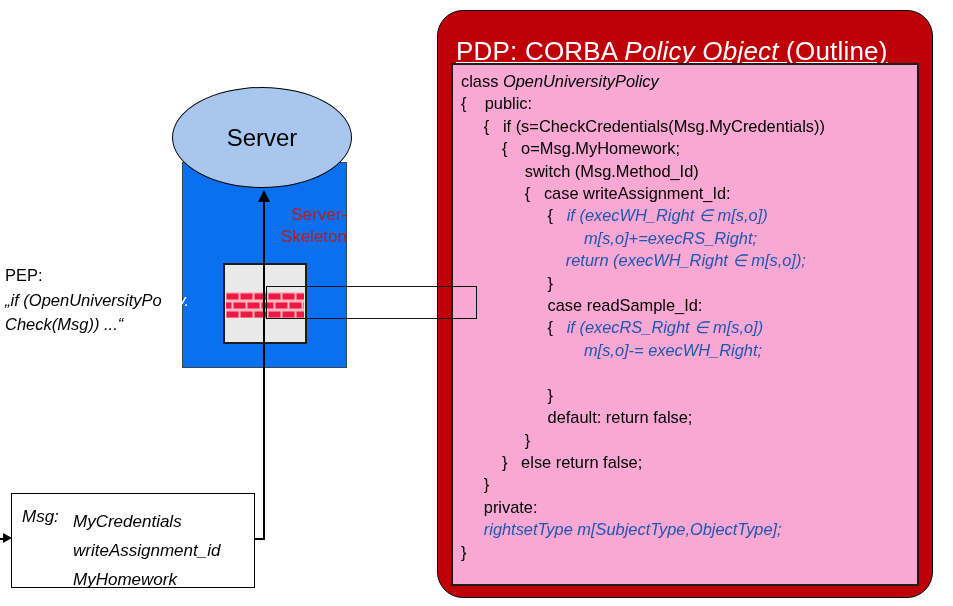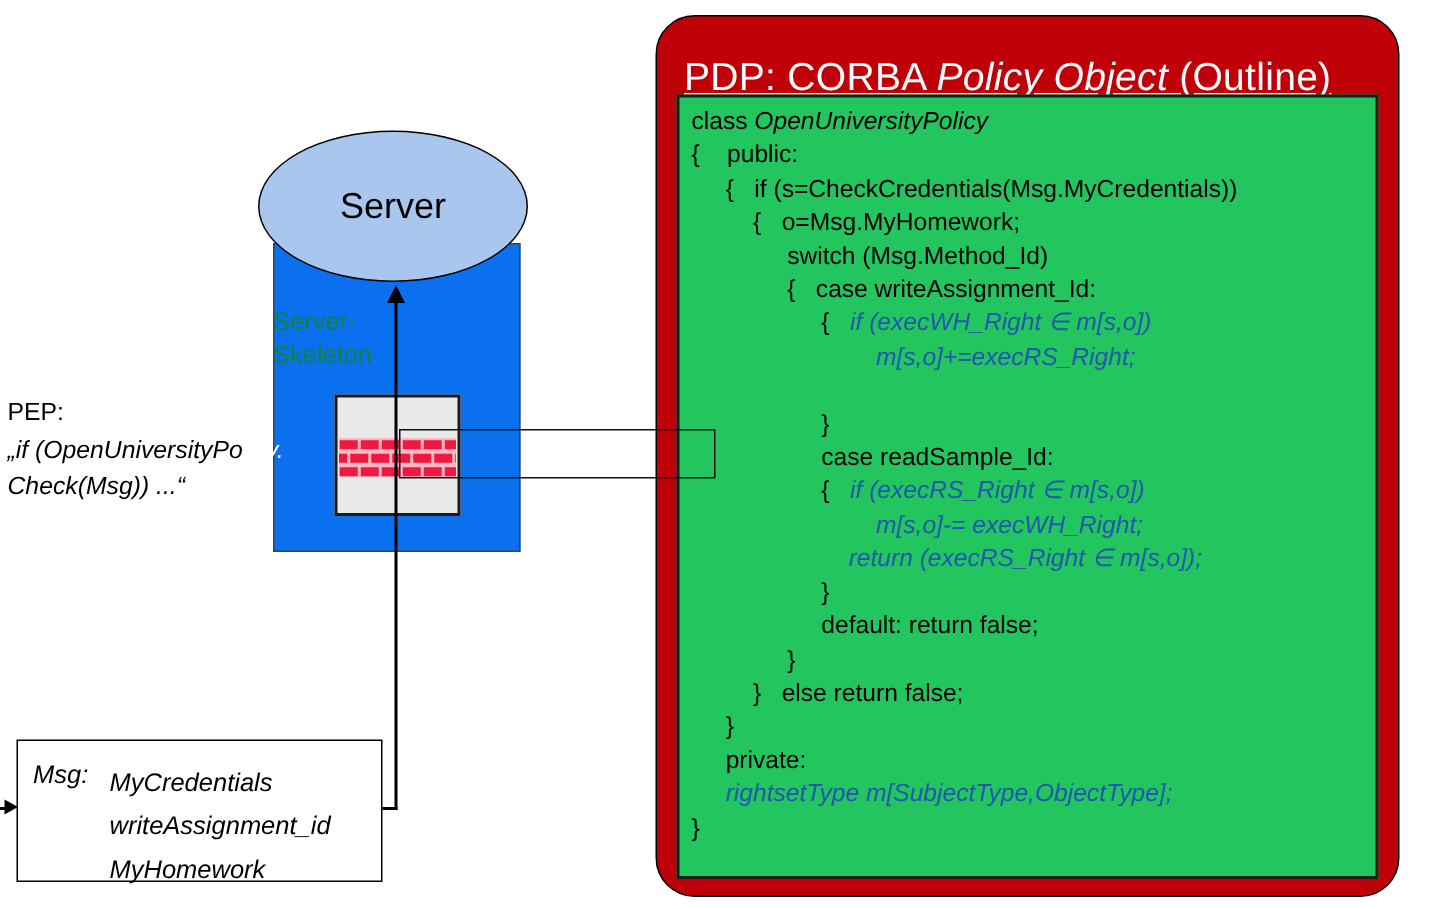--- a/index.html
+++ b/index.html
@@ -13,41 +13,41 @@
     position:absolute; left:437px; top:10px; width:496px; height:588px;
     background:#c00008; border:1.5px solid #000; border-radius:26px; z-index:1;
   }
   .pdp-title {
     position:absolute; left:18px; top:25px; color:#fff; font-size:26px;
     white-space:nowrap; letter-spacing:0.2px;text-decoration:underline;
   }
   .pdp-title .it { font-style:italic; }
   .code-box {
     position:absolute; left:13px; top:52px; width:468px; height:523px;
-    background:#22c55e; border:2px solid #1c1c1c;
+    background:#f9a8d4; border:2px solid #1c1c1c;
     padding:5px 0 0 8px; font-size:16.4px; line-height:22.4px;
   }
   .code-line { white-space:pre; }
   .seg-p { color:#000; }
   .seg-i { color:#000; font-style:italic; }
   .seg-b { color:#2057b0; font-style:italic; }
   
   .skeleton-rect {
     position:absolute; left:182px; top:162px; width:165px; height:206px;
     background:#0a70f0; border:1px solid #37474f; z-index:2;
   }
   .server-ellipse {
     position:absolute; left:172px; top:87px; width:180px; height:101px;
     background:#a9c7ee; border:1.5px solid #000; border-radius:50%;
     display:flex; align-items:center; justify-content:center; z-index:4;text-align:center;
   }
   .server-ellipse span { font-size:24px; }
   .skeleton-label {
-    position:absolute; left:182px; top:204px; width:165px; text-align:left;
-    color:#15803d; font-size:17px; line-height:22px; z-index:5;
+    position:absolute; left:182px; top:204px; width:165px; text-align:right;
+    color:#b91c1c; font-size:17px; line-height:22px; z-index:5;
   }
   .brick-box {
     position:absolute; left:223px; top:263px; width:84px; height:81px;
     background:#e9e9e9; border:2px solid #1c1c1c; z-index:3;
   }
   .bricks { position:absolute; left:1px; top:27px; }
   .connector-rect {
     position:absolute; left:266px; top:286px; width:211px; height:33px;
     border:1.5px solid #111; background:transparent; z-index:7;
   }
@@ -118,26 +118,26 @@
     <div class="pdp-title"><span>PDP: CORBA </span><span class="it">Policy Object</span><span> (Outline)</span></div>
     <div class="code-box">
         <div class="code-line"><span class="seg-p">class </span><span class="seg-i">OpenUniversityPolicy</span></div>
         <div class="code-line"><span class="seg-p">{    public:</span></div>
         <div class="code-line"><span class="seg-p">     {   if (s=CheckCredentials(Msg.MyCredentials))</span></div>
         <div class="code-line"><span class="seg-p">         {   o=Msg.MyHomework;</span></div>
         <div class="code-line"><span class="seg-p">              switch (Msg.Method_Id)</span></div>
         <div class="code-line"><span class="seg-p">              {   case writeAssignment_Id:</span></div>
         <div class="code-line"><span class="seg-p">                   {   </span><span class="seg-b">if (execWH_Right ∈ m[s,o])</span></div>
         <div class="code-line"><span class="seg-p">                           </span><span class="seg-b">m[s,o]+=execRS_Right;</span></div>
-        <div class="code-line"><span class="seg-p">                       </span></div>
+        <div class="code-line"><span class="seg-p">                       </span><span class="seg-b">return (execWH_Right ∈ m[s,o]);</span></div>
         <div class="code-line"><span class="seg-p">                   }</span></div>
         <div class="code-line"><span class="seg-p">                   case readSample_Id:</span></div>
         <div class="code-line"><span class="seg-p">                   {   </span><span class="seg-b">if (execRS_Right ∈ m[s,o])</span></div>
         <div class="code-line"><span class="seg-p">                           </span><span class="seg-b">m[s,o]-= execWH_Right;</span></div>
-        <div class="code-line"><span class="seg-p">                       </span><span class="seg-b">return (execRS_Right ∈ m[s,o]);</span></div>
+        <div class="code-line"><span class="seg-p">                       </span></div>
         <div class="code-line"><span class="seg-p">                   }</span></div>
         <div class="code-line"><span class="seg-p">                   default: return false;</span></div>
         <div class="code-line"><span class="seg-p">              }</span></div>
         <div class="code-line"><span class="seg-p">         }   else return false;</span></div>
         <div class="code-line"><span class="seg-p">     }</span></div>
         <div class="code-line"><span class="seg-p">     private:</span></div>
         <div class="code-line"><span class="seg-p">     </span><span class="seg-b">rightsetType m[SubjectType,ObjectType];</span></div>
         <div class="code-line"><span class="seg-p">}</span></div>
       </div>
   </div>

